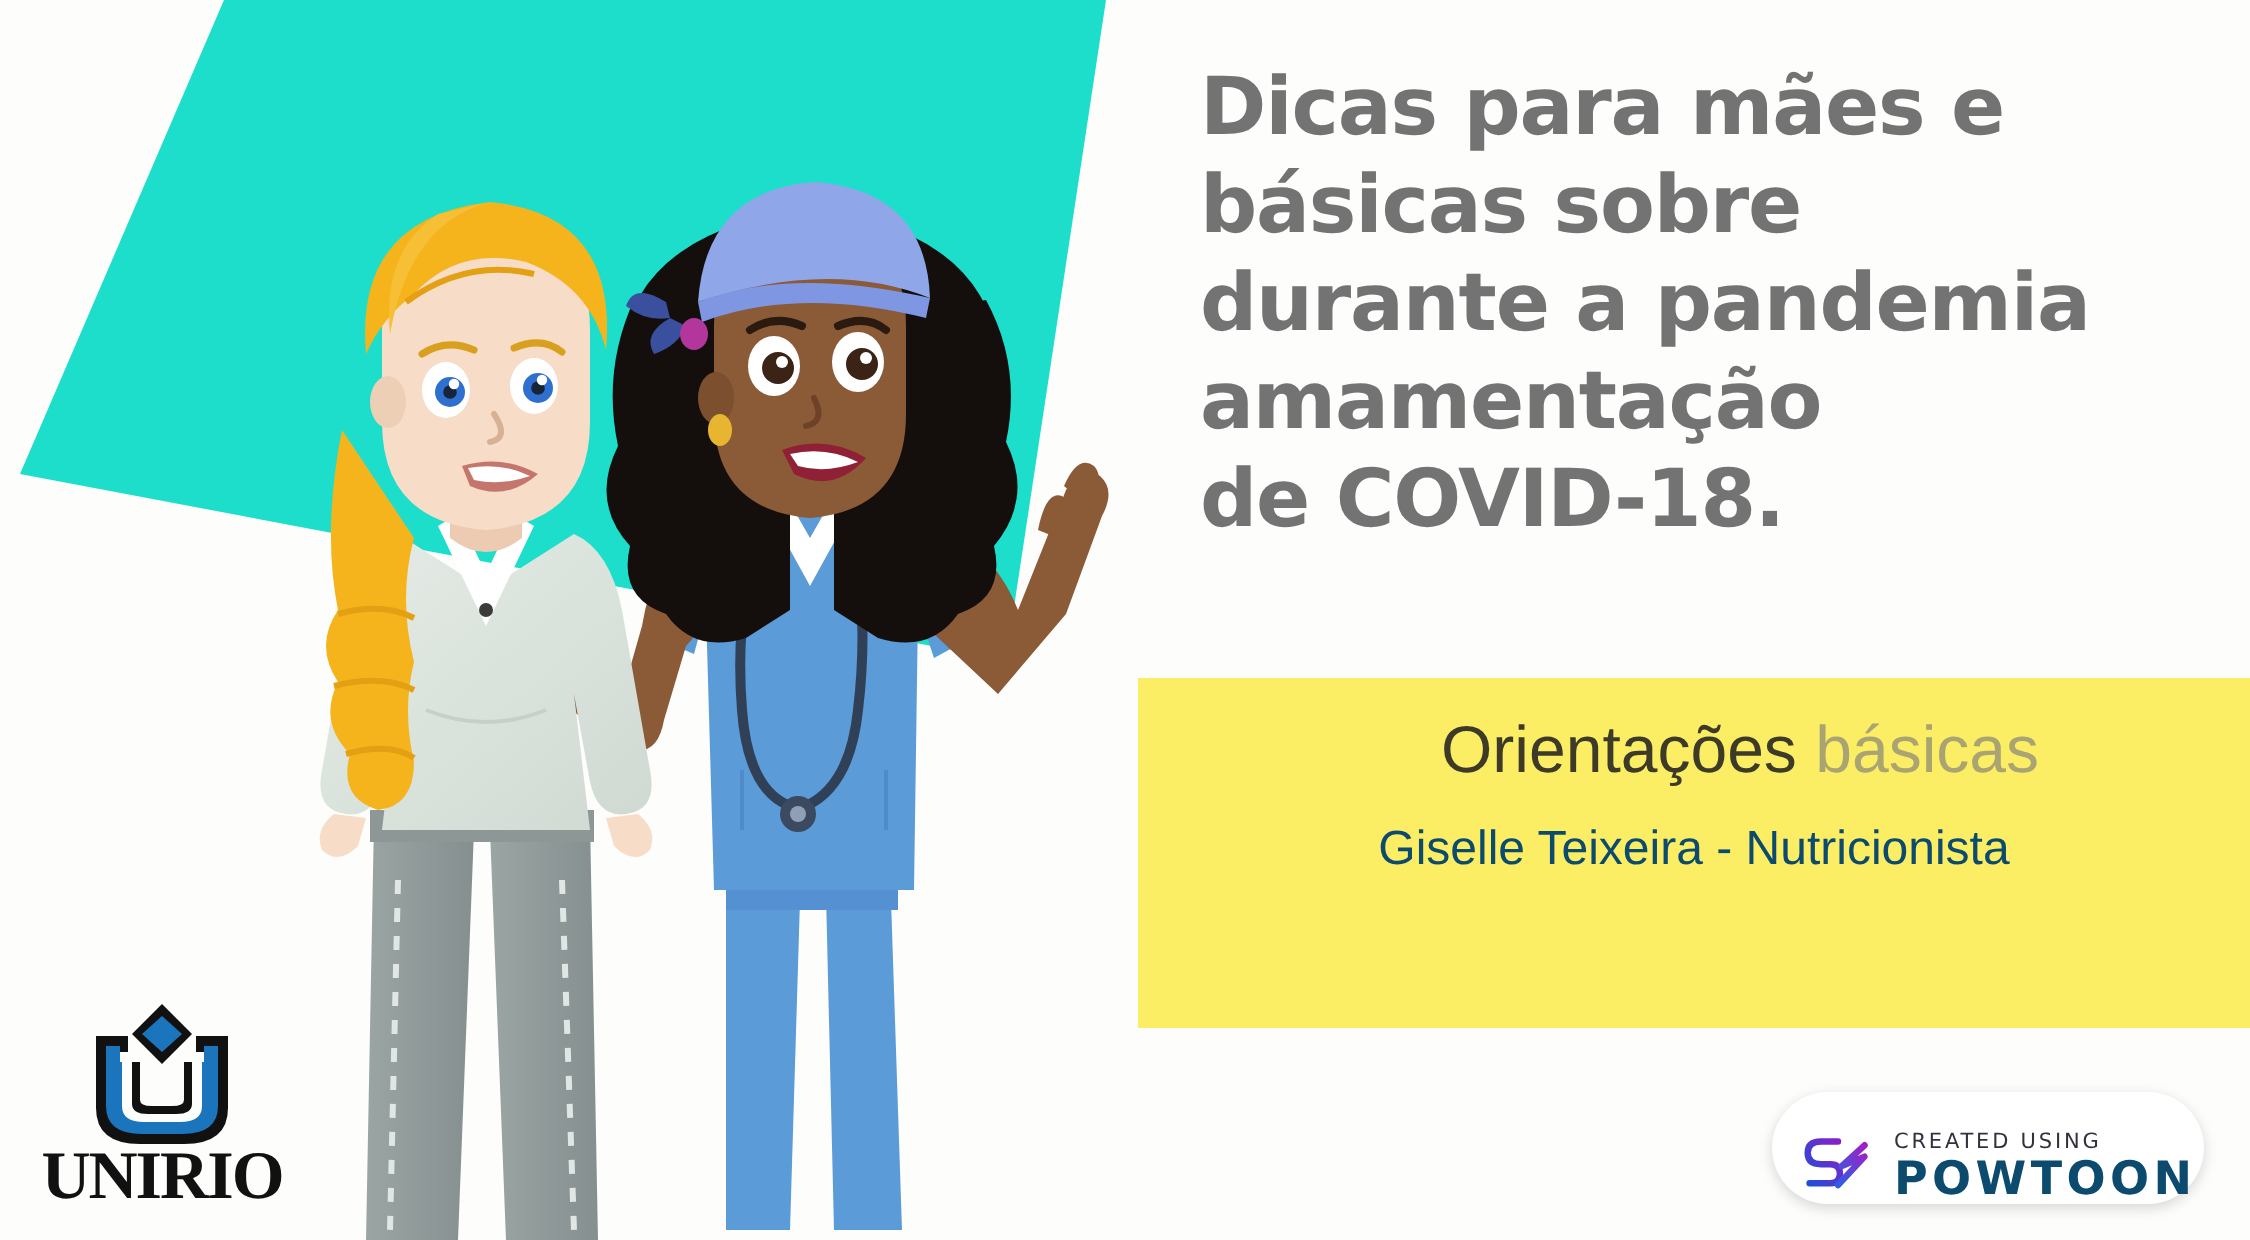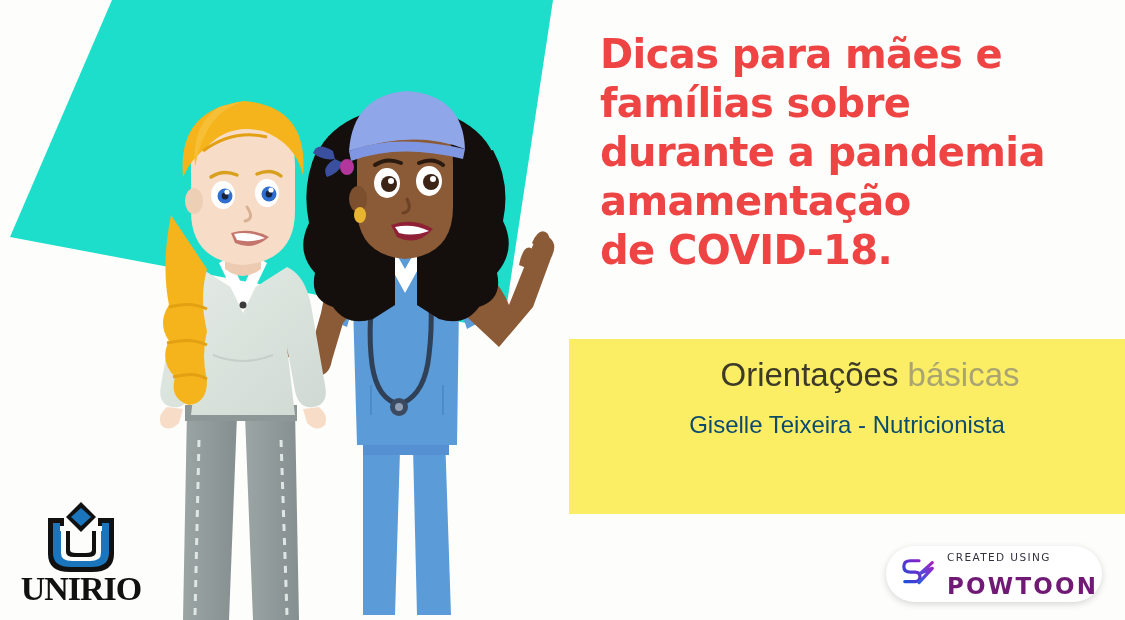--- a/index.html
+++ b/index.html
@@ -39,21 +39,21 @@
     position: absolute;
     left: 600px;
     top: 30px;
     width: 500px;
   }
   .title-line {
     font-family: "DejaVu Sans", sans-serif;
     font-weight: bold;
     font-size: 40px;
     line-height: 49px;
-    color: #ef4444;
+    color: #737373;
     letter-spacing: -0.6px;
     white-space: nowrap;
   }
 
   
   .yellow-panel {
     position: absolute;
     left: 569px;
     top: 339px;
     width: 556px;
@@ -109,41 +109,41 @@
   .powtoon {
     position: absolute;
     left: 886px;
     top: 546px;
     width: 216px;
     height: 56px;
     background: #ffffff;
     border-radius: 28px;
     box-shadow: 0 2px 7px rgba(0,0,0,0.16);
     display: flex;
-    align-items: center;
+    align-items: flex-end;
     padding-left: 14px;
     box-sizing: border-box;
   }
   .pw-logo { width: 38px; height: 36px; flex: none; }
   .pw-text { margin-left: 9px; }
   .pw-created {
     font-family: "DejaVu Sans", sans-serif;
     font-size: 10.5px;
     letter-spacing: 1.4px;
     color: #34313f;
     font-weight: normal;
   }
   .pw-brand {
     font-family: "DejaVu Sans", sans-serif;
     font-size: 23px;
     font-weight: bold;
     letter-spacing: 2.2px;
-    color: #701a75;
+    color: #0c4a6e;
     line-height: 24px;
-    margin-top: 11px;
+    margin-top: 1px;
   }
 </style>
 </head>
 <body>
 
 <div id="slide">
 
   <svg class="teal-shape" viewBox="0 0 620 330">
     <polygon points="112,0 553,0 503,330 10,237" fill="#1cdecb"></polygon>
   </svg>
@@ -259,21 +259,21 @@
     <path d="M162,119 Q176,113 186,121" stroke="#d9a020" stroke-width="3.5" fill="none" stroke-linecap="round"></path>
 
     <path d="M152,152 Q160,164 150,166" stroke="#d8b195" stroke-width="3" fill="none" stroke-linecap="round"></path>
 
     <path d="M136,178 Q156,172 174,182 Q158,196 140,188 Z" fill="#c4766c"></path>
     <path d="M139,179 Q156,176 170,183 Q156,188 142,185 Z" fill="#ffffff"></path>
   </svg>
 
   <div class="title-block">
     <div class="title-line">Dicas para mães e</div>
-    <div class="title-line">famílias sobre</div>
+    <div class="title-line">básicas sobre</div>
     <div class="title-line">durante a pandemia</div>
     <div class="title-line">amamentação</div>
     <div class="title-line">de COVID-18.</div>
   </div>
 
   <div class="yellow-panel">
     <div class="subtitle">
       <span class="strong">Orientações</span>
       <span class="light">básicas</span>
     </div>

